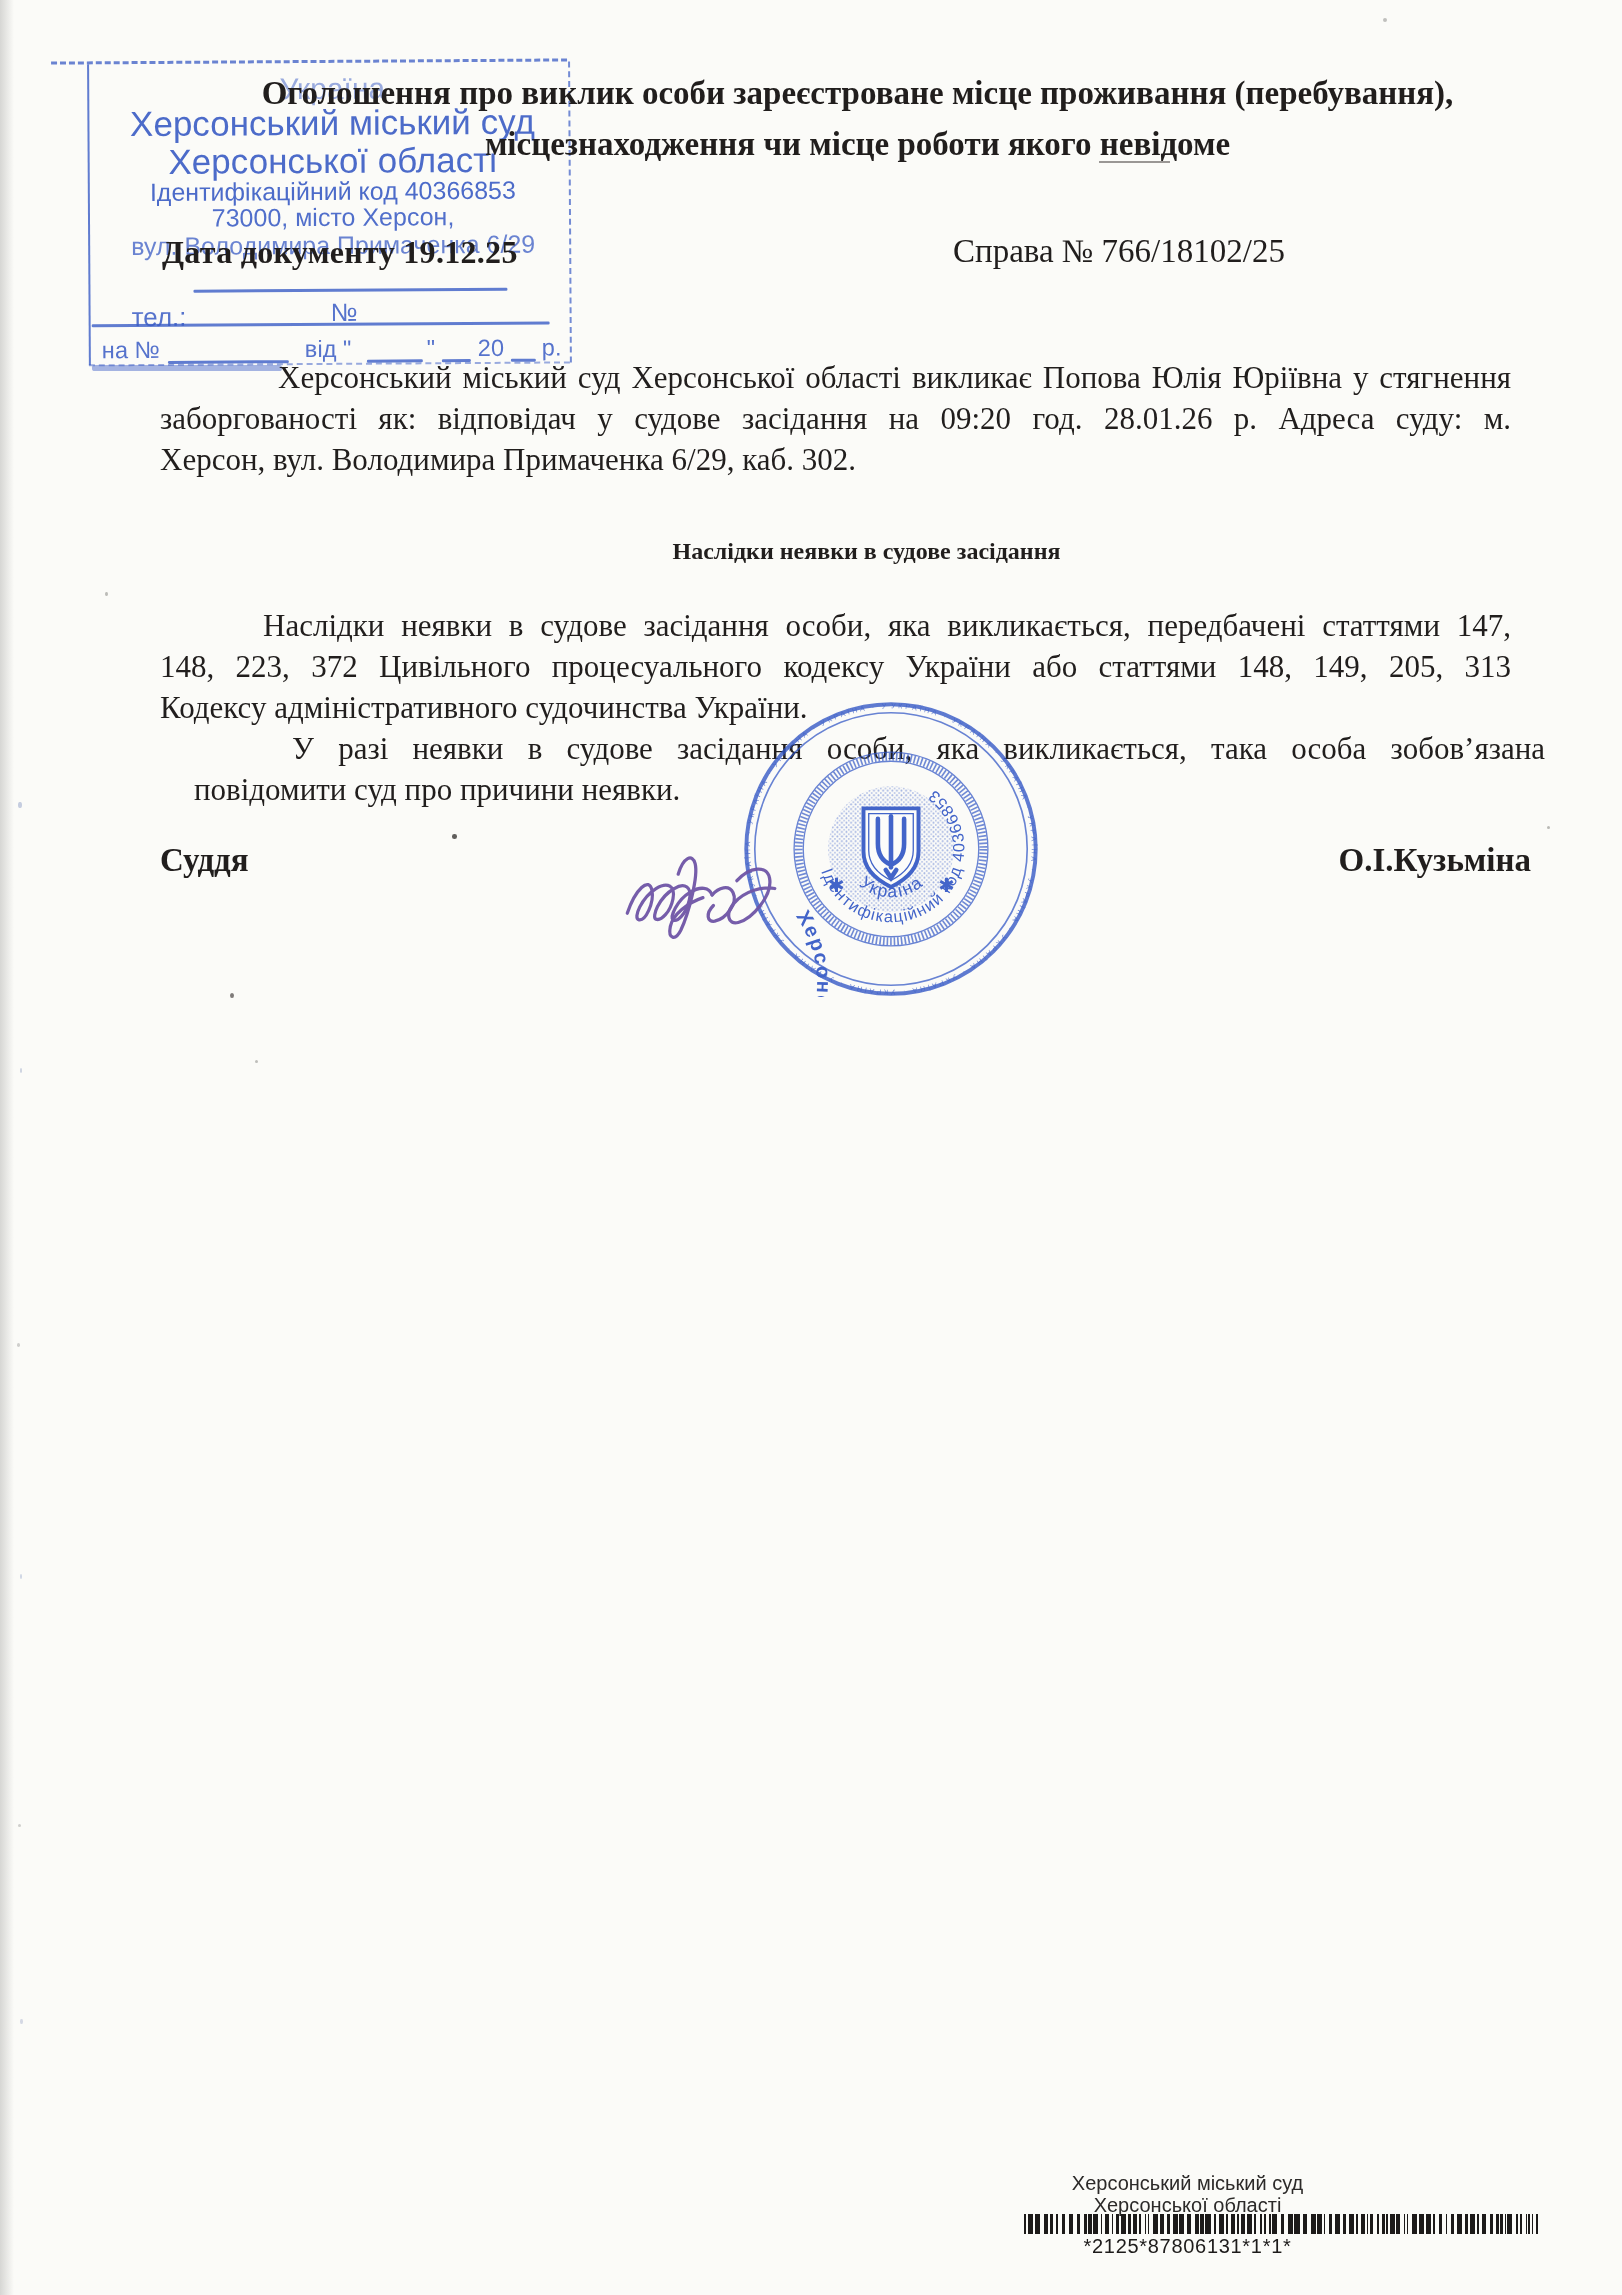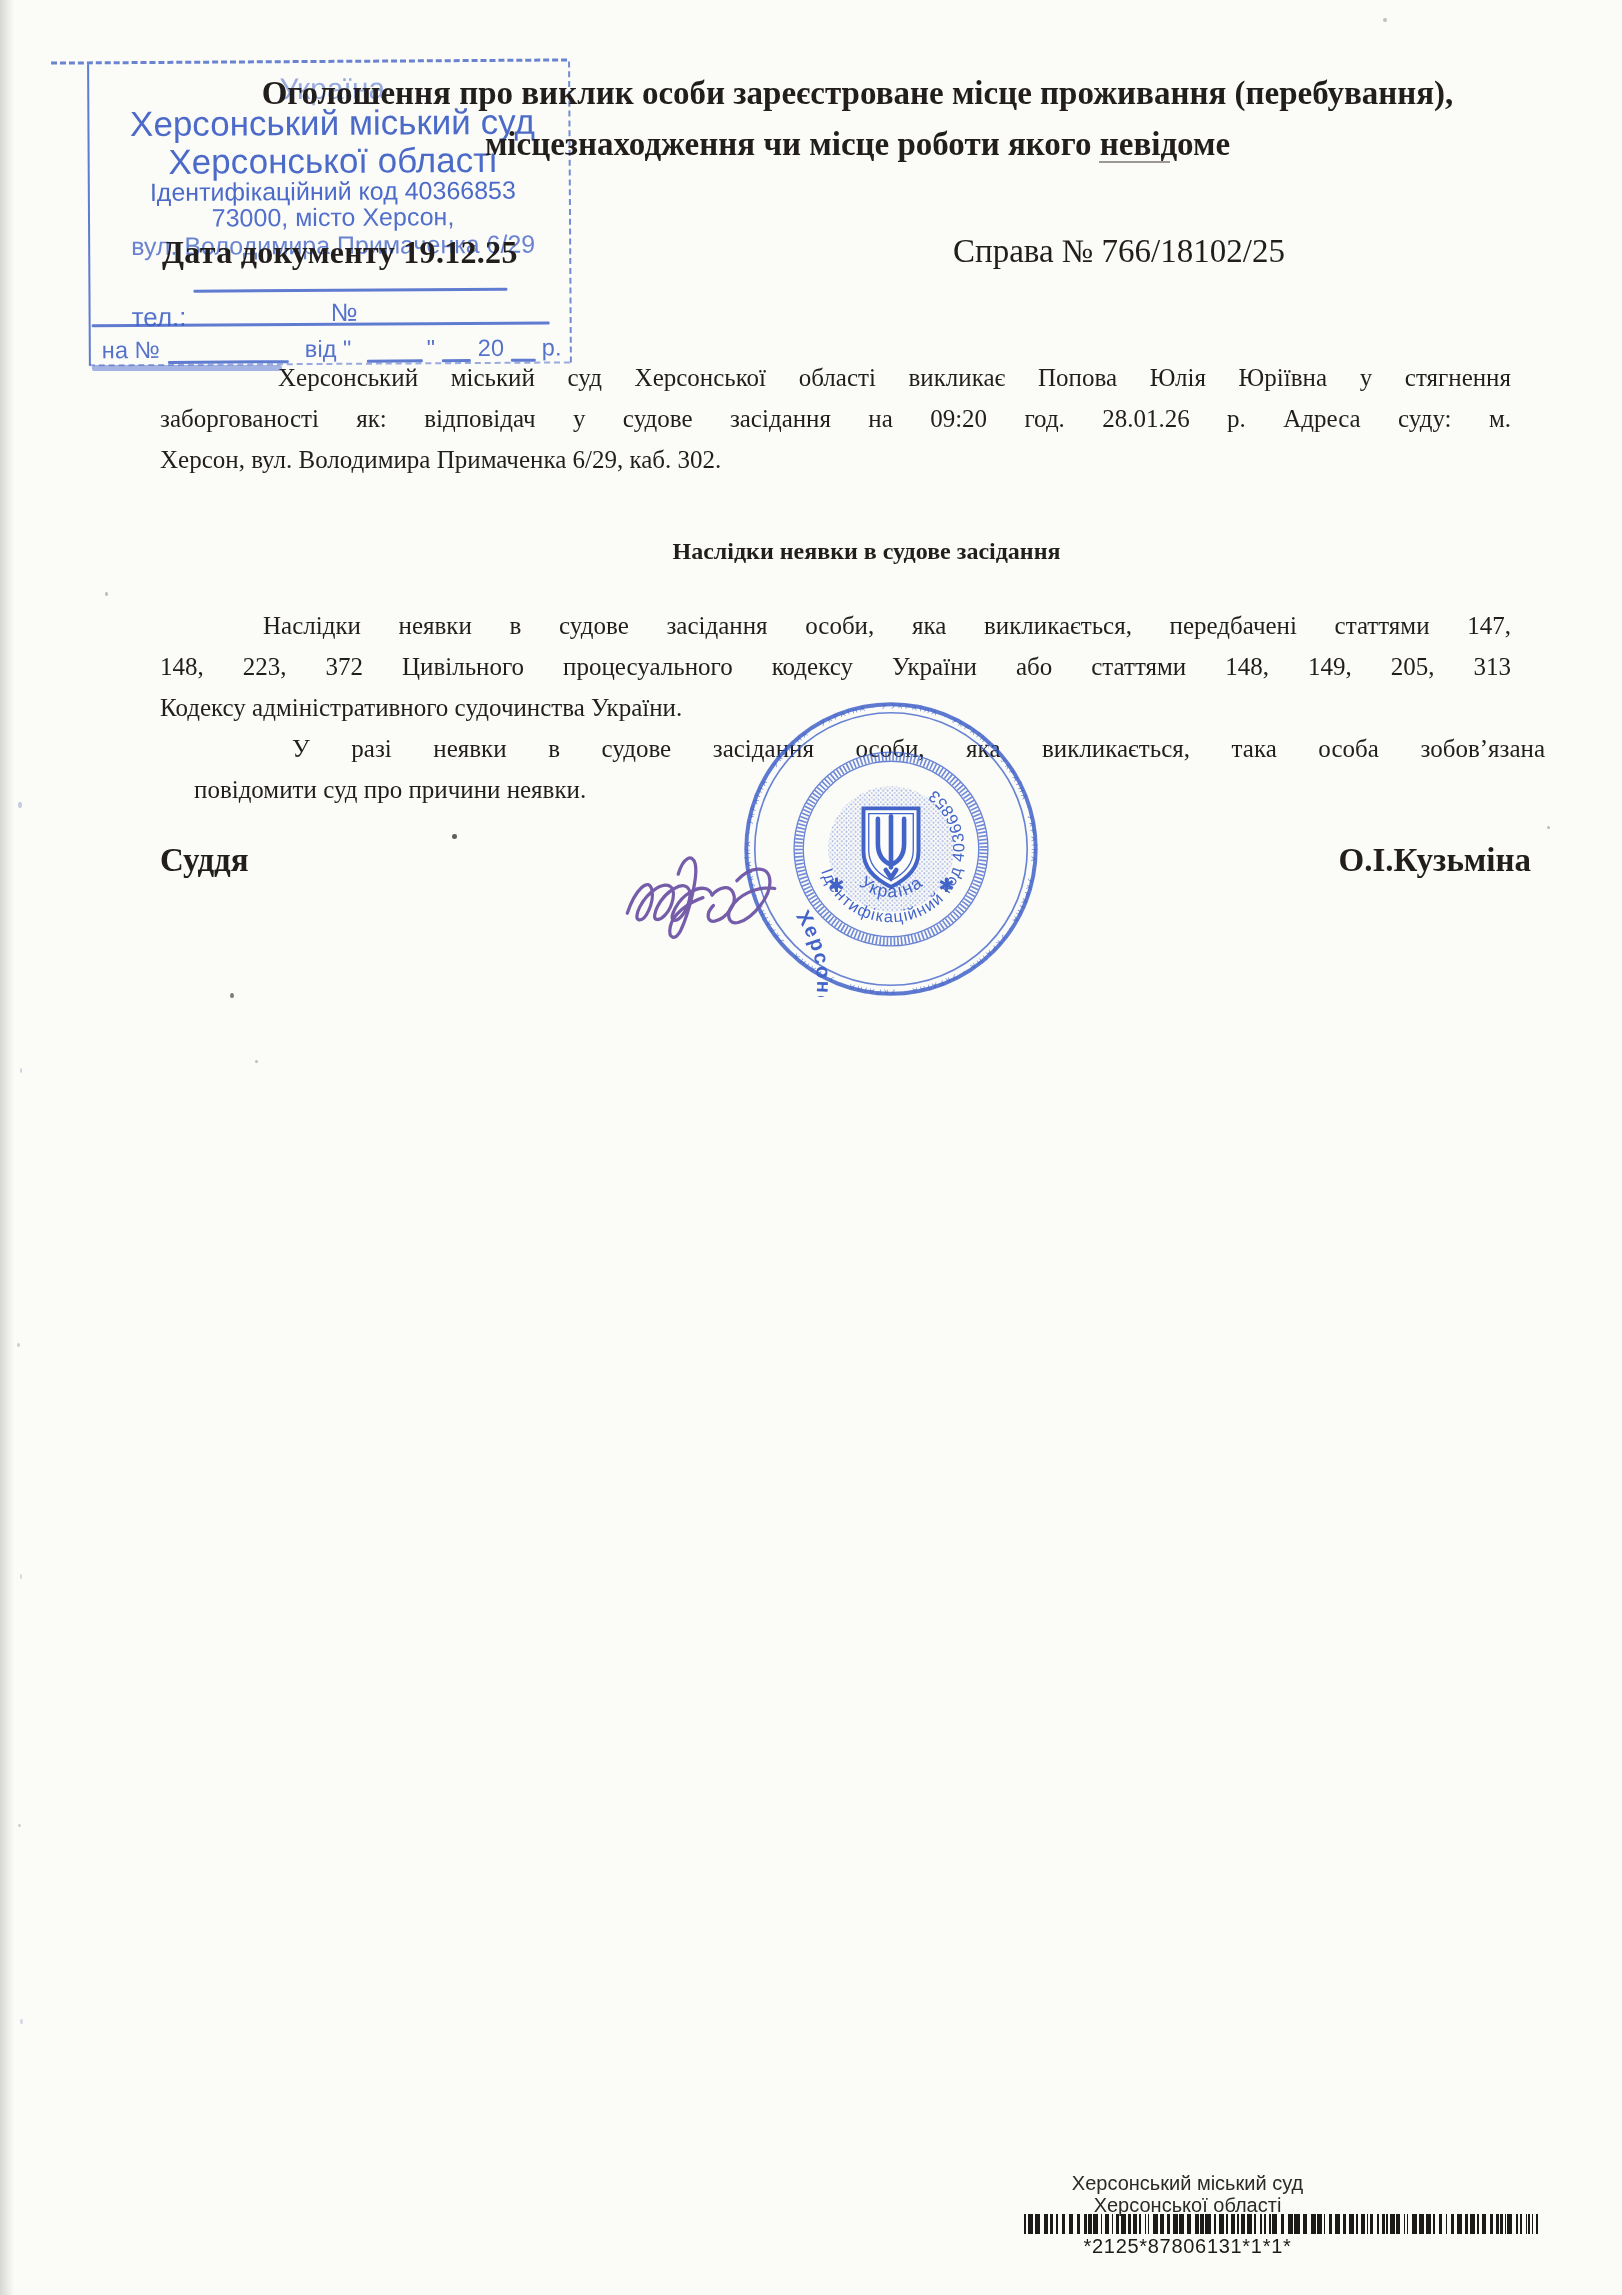--- a/index.html
+++ b/index.html
@@ -30,21 +30,21 @@
   .st-right { left:517px; top:3.9px;  height:301px; border-left:2.6px dashed var(--stamp-blue,#3a5cc5); opacity:.7;}
   .bluline{ position:absolute; height:2.6px; background:var(--stamp-blue,#3a5cc5); opacity:.8; border-radius:1.3px;}
   
   .doc-date{ left:162px; top:234px; font-size:32px; font-weight:bold; letter-spacing:0.3px;}
   .case-line{ left:953px; top:233px; font-size:33px;}
   .title{ left:46px; width:1623px; text-align:center; font-weight:bold; font-size:33px;}
   .t1{ top:75px;} .t2{ top:126px;}
   .t-artifact{ left:1099px; top:161px; width:71px; height:2px; background:#4a4644; opacity:.55;}
   
   .para{ left:160px; width:1351px;}
-  .tline{ height:41px; line-height:41px; font-size:25px; white-space:nowrap;}
+  .tline{ height:41px; line-height:41px; font-size:31px; white-space:nowrap;}
   .tline.just{ white-space:normal; text-align:justify; text-align-last:justify;}
   .plainline{ left:160px; width:1351px; font-size:31px; line-height:41px;}
   .heading{ left:160px; width:1413px; text-align:center; font-weight:bold; font-size:24px; top:538px;}
   .judge-label{ left:160px; top:842px; font-size:33px; font-weight:bold;}
   .judge-name{ left:1171px; top:842px; width:360px; text-align:right; font-size:33px; font-weight:bold;}
   
   .f-org{ left:991px; width:393px; text-align:center; font-family:"Liberation Sans",sans-serif;
           font-size:20px; color:#2c2a29; line-height:22px;}
   .f1{ top:2172px;} .f2{ top:2194px;}
   .barcode{ left:1023px; top:2214px; width:523px; height:19.6px;}

